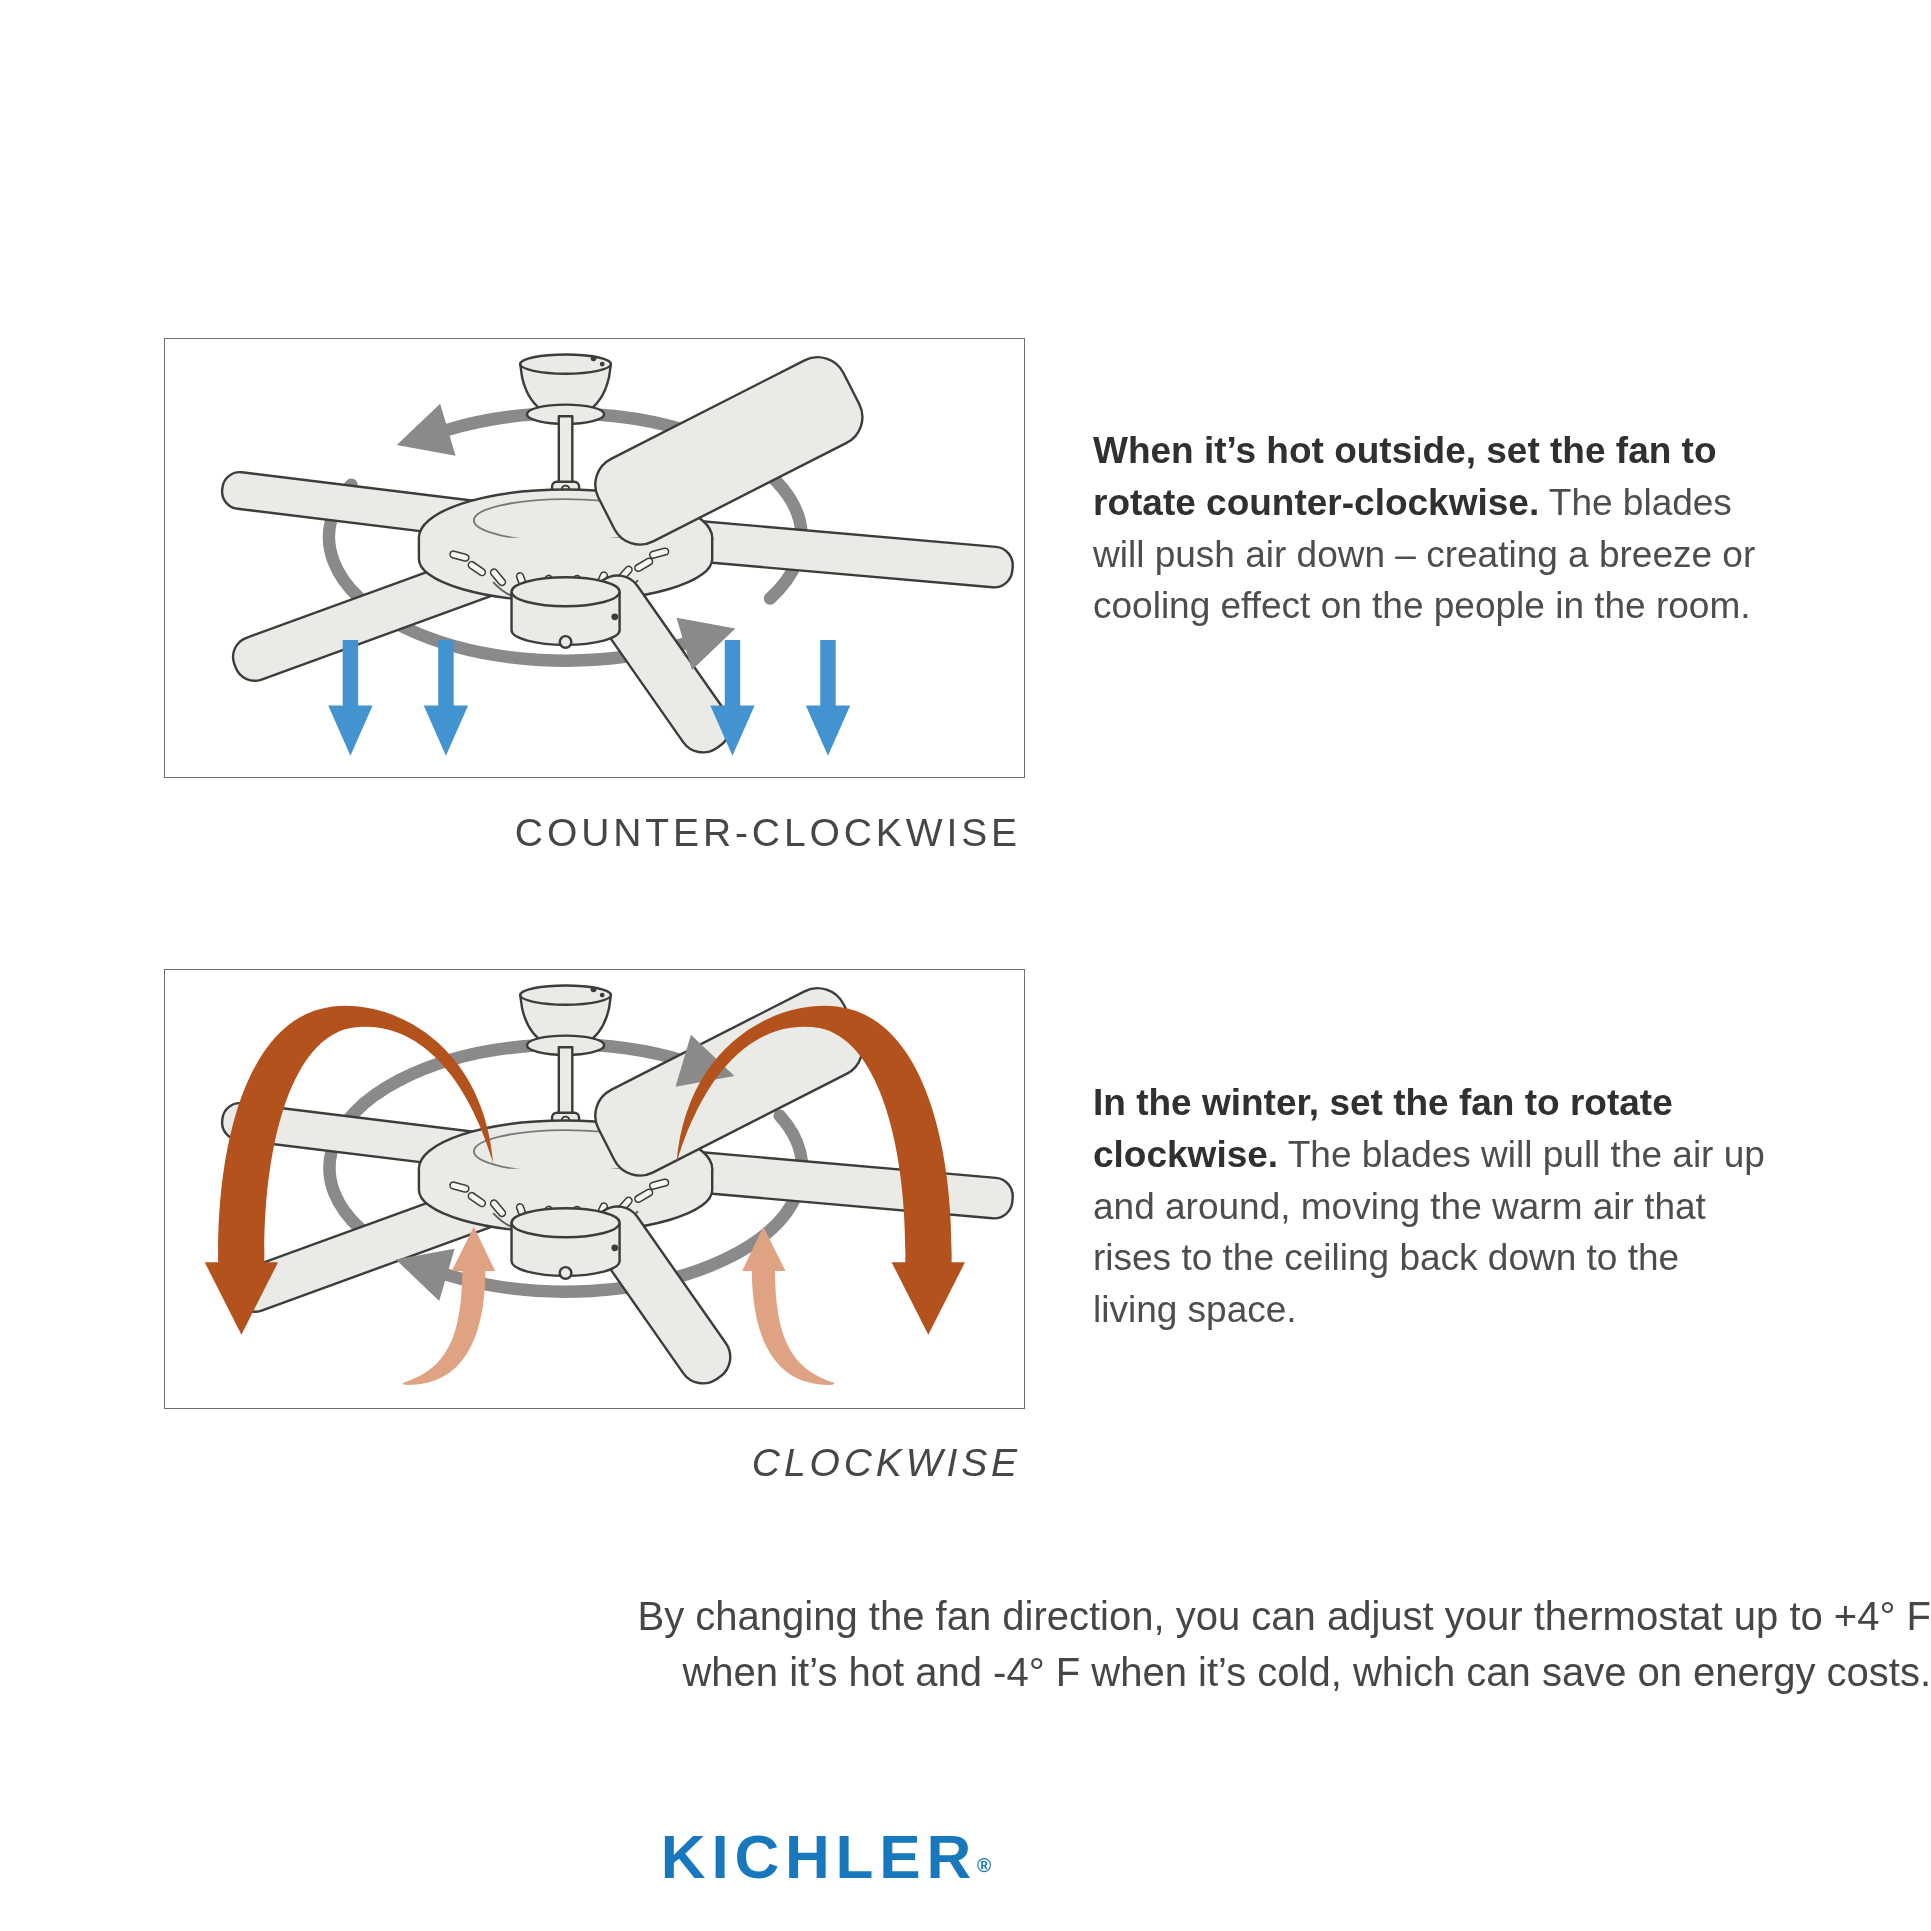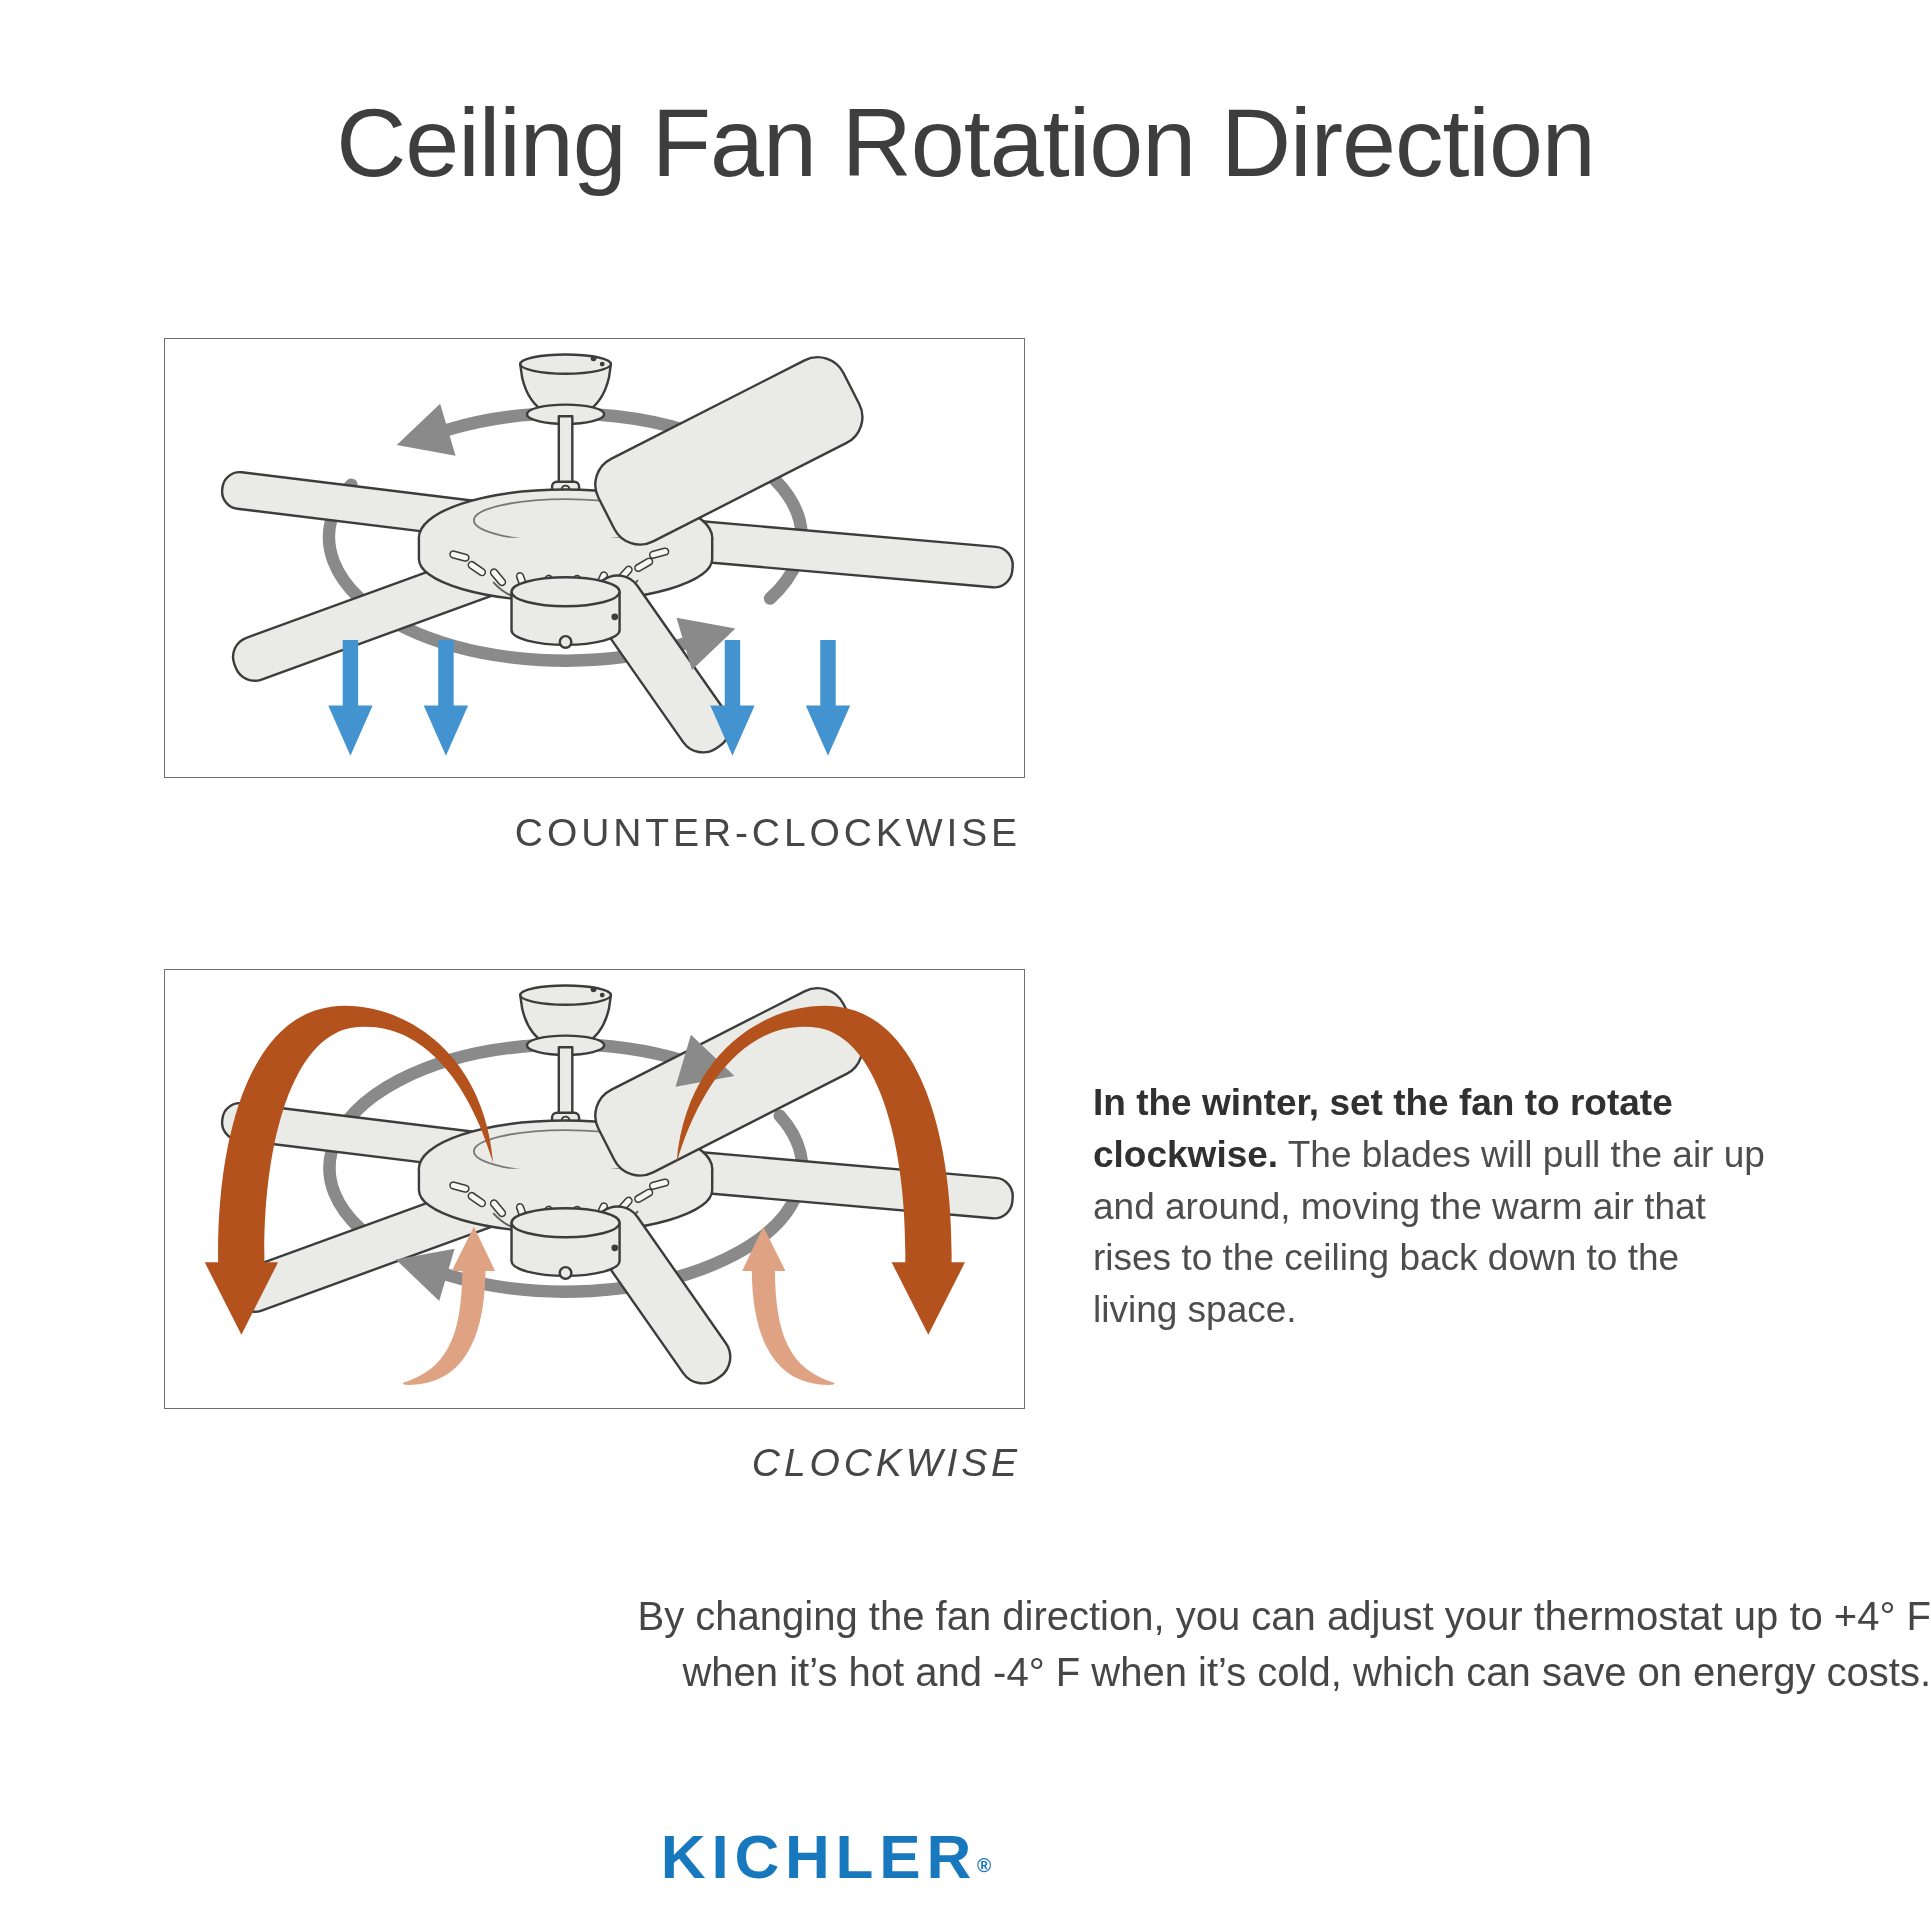--- a/index.html
+++ b/index.html
@@ -115,37 +115,37 @@
 
     <g id="tanArrow">
       <path class="tan" d="M 248,430 C 298,432 332,398 332,308 L 308,308 C 308,380 292,414 246,428 Z"></path>
       <polygon class="tan" points="320,266 297,312 342,312"></polygon>
     </g>
   </defs>
 </svg>
 
 <div class="page">
 
-  <h1 class="title">Ceiling Fan Rotation Direction</h1>
 
   <div class="diagram-box box-ccw">
     <svg viewBox="0 0 890 454">
       <use href="#rotArcsCCW"></use>
       <use href="#fan"></use>
       <use href="#rotHeadsCCW"></use>
       <g>
         <use href="#blueArrow" transform="translate(192,0)"></use>
         <use href="#blueArrow" transform="translate(291,0)"></use>
         <use href="#blueArrow" transform="translate(588,0)"></use>
         <use href="#blueArrow" transform="translate(687,0)"></use>
       </g>
     </svg>
   </div>
   <div class="caption caption-ccw">COUNTER-CLOCKWISE</div>
 
+  <p class="desc desc-summer"><span class="b">When it’s hot outside, set the fan to rotate counter-clockwise.</span><span> The blades will push air down – creating a breeze or cooling effect on the people in the room.</span></p>
 
   <div class="diagram-box box-cw">
     <svg viewBox="0 0 890 454">
       <g transform="translate(830,0) scale(-1,1)">
         <use href="#rotArcsCCW"></use>
       </g>
       <use href="#fan"></use>
       <g transform="translate(830,0) scale(-1,1)">
         <use href="#rotHeadsCCW"></use>
       </g>

